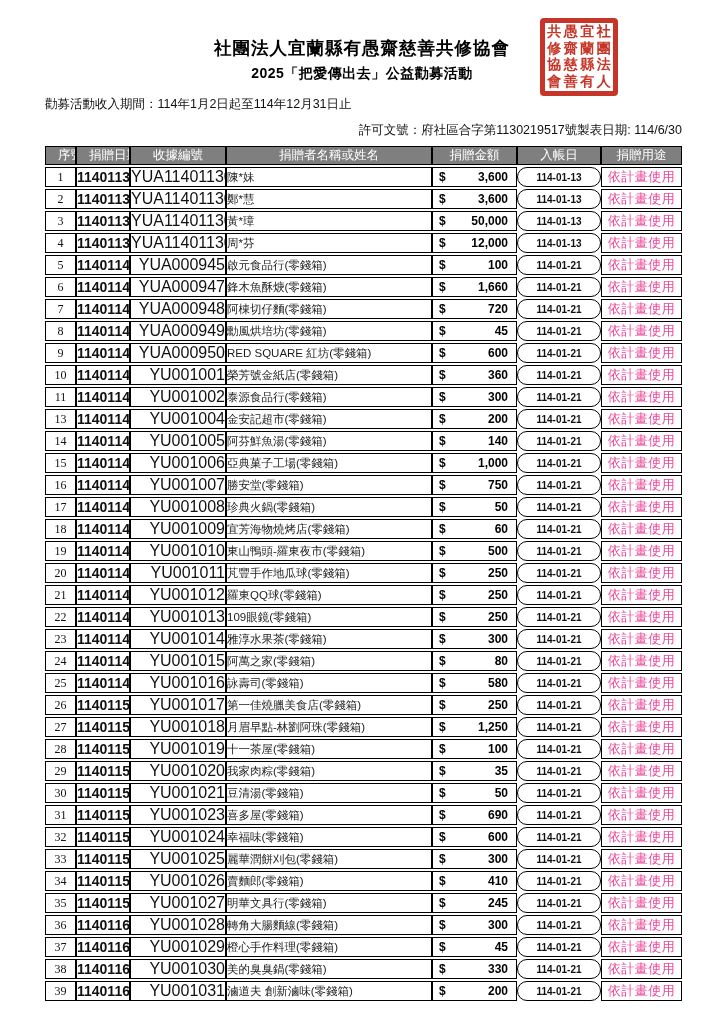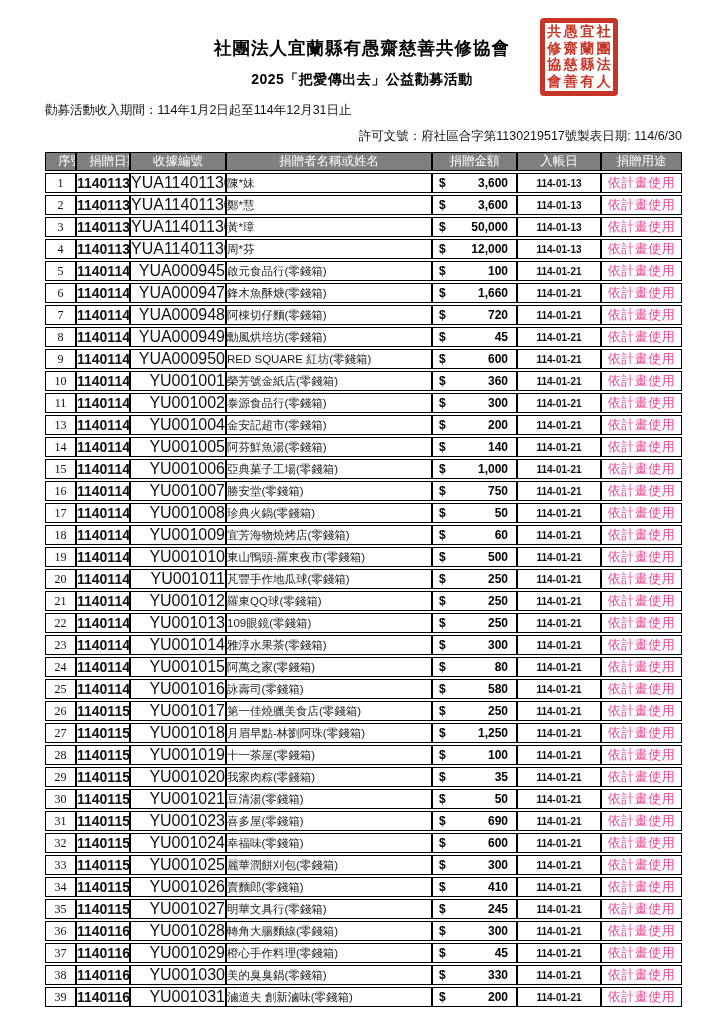--- a/index.html
+++ b/index.html
@@ -14,21 +14,21 @@
   }
   
   .title{
     margin:36px 0 0 0;
     text-align:center;
     font-size:17.5px;
     font-weight:bold;
     letter-spacing:1px;
   }
   .subtitle{
-    margin:11px 0 0 0;
+    margin:5px 0 0 0;
     text-align:center;
     font-size:14px;
     font-weight:bold;
     letter-spacing:.5px;
   }
   .period-line{
     margin:13px 42px 0 45px;
     font-size:12.5px;
     color:#111;
   }
@@ -94,21 +94,21 @@
     text-align:center;
     font-family:"Liberation Serif","DejaVu Serif",serif;
     font-size:12px;
     color:#111;
   }
   td.c-date{text-align:right;font-size:14px;font-weight:600;color:#111;}
   td.c-receipt{text-align:right;font-size:16px;font-weight:400;color:#111;}
   td.c-donor{text-align:left;font-size:11.5px;color:#1c1c1c;padding:0 2px 0 4px;}
   td.c-amount{font-size:12px;font-weight:600;color:#000;}
   td.c-amount .amt-wrap{display:flex;justify-content:space-between;padding:0 8px 0 6px;}
-  td.c-posted{text-align:center;font-size:10px;font-weight:600;color:#111;}
+  td.c-posted{text-align:center;font-size:10px;font-weight:600;color:#111;border-radius:10px;}
   td.c-usage{text-align:center;font-size:13px;color:#ec4899;letter-spacing:.5px;}
 </style>
 </head>
 <body>
 
 <div class="page">
 
   <div class="seal" id="seal">
       <span>共</span>
       <span>愚</span>

